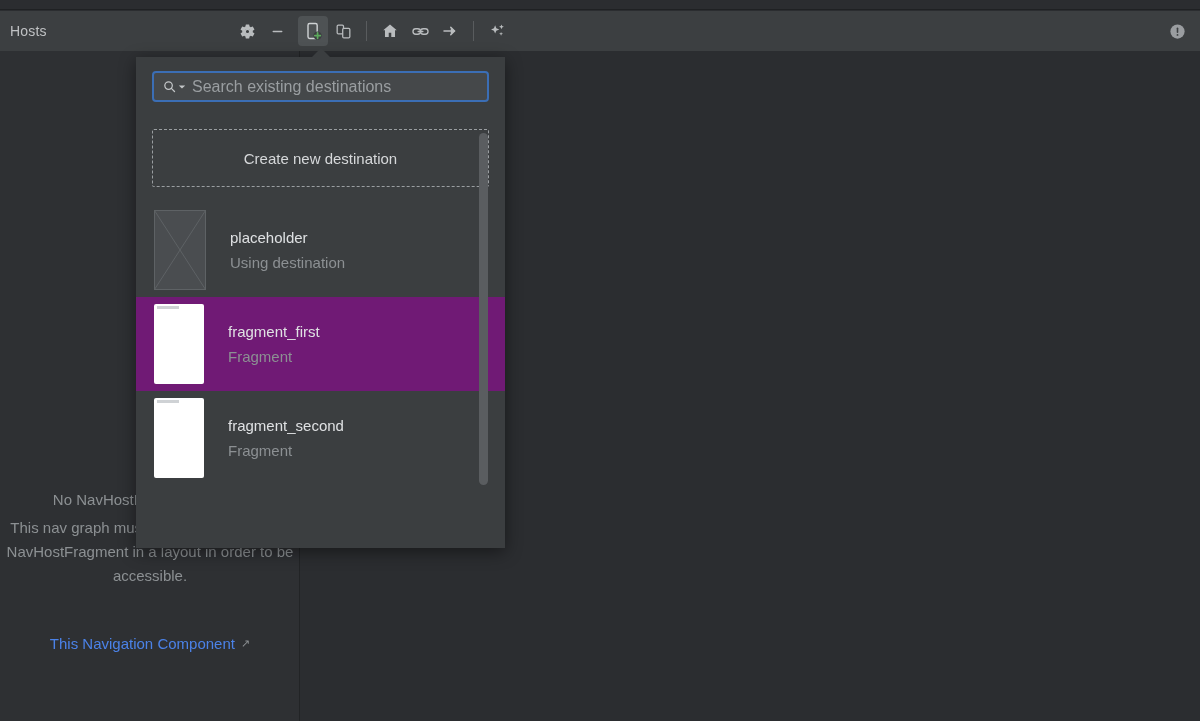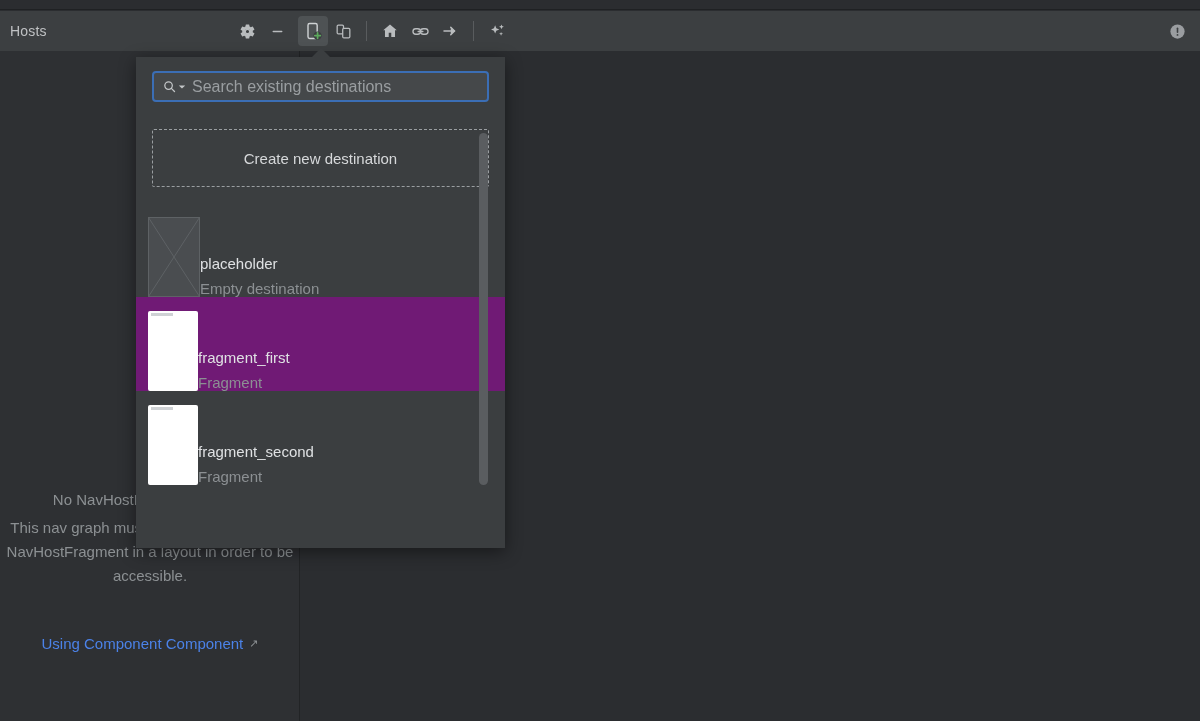--- a/index.html
+++ b/index.html
@@ -104,22 +104,22 @@
     position: absolute; left: 0; top: 72px; width: 369px; height: 419px;
     overflow: hidden;
   }
   .create-btn {
     margin: 0 16px 16px 16px; height: 58px;
     border: 1px dashed #9a9ea1; border-radius: 2px;
     display: flex; align-items: center; justify-content: center;
     color: #d6d8da; font-size: 15px;
   }
   .row {
-    display: flex; align-items: flex-end;
-    height: 94px; padding-left: 12px; 
+    display: flex; align-items: center;
+    height: 94px; padding-left: 18px; gap: 24px;
   }
   .row.hl { background: #701a75; }
   .row-texts { display: flex; flex-direction: column; gap: 8px; }
   .row-title { color: #dfe1e3; font-size: 15px; }
   .row-sub { color: #8c9093; font-size: 15px; }
 
   .thumb-ph {
     width: 52px; height: 80px; background: #4a4d50; position: relative;
   }
   .thumb-ph svg { position: absolute; left: 0; top: 0; }
@@ -236,21 +236,21 @@
 
   <div class="tri"></div>
 
   <div class="canvas">
     <div class="left-pane">
       <div class="empty-msg">
         <div class="empty-title">No NavHostFragments found</div>
         <div>This nav graph must be referenced from a NavHostFragment in a layout in order to be accessible.</div>
       </div>
       <div class="empty-link">
-        <span>Using Component Component</span>
+        <span>This Navigation Component</span>
         <span class="ext-arrow">↗</span>
       </div>
     </div>
   </div>
 
   <div class="popup">
 
     <div class="search-wrap">
       <div class="search-box">
         <span class="mag">
@@ -274,21 +274,21 @@
 
       <div class="row">
         <div class="thumb-ph">
           <svg width="52" height="80" viewBox="0 0 52 80">
             <rect x="0.5" y="0.5" width="51" height="79" fill="none" stroke="#5e6265"></rect>
             <path d="M0.5 0.5L51.5 79.5M51.5 0.5L0.5 79.5" stroke="#5e6265" stroke-width="1"></path>
           </svg>
         </div>
         <div class="row-texts">
           <div class="row-title">placeholder</div>
-          <div class="row-sub">Empty destination</div>
+          <div class="row-sub">Using destination</div>
         </div>
       </div>
 
       <div class="row hl">
         <div class="thumb-frag">
           <div class="statusbar"></div>
         </div>
         <div class="row-texts">
           <div class="row-title">fragment_first</div>
           <div class="row-sub">Fragment</div>

